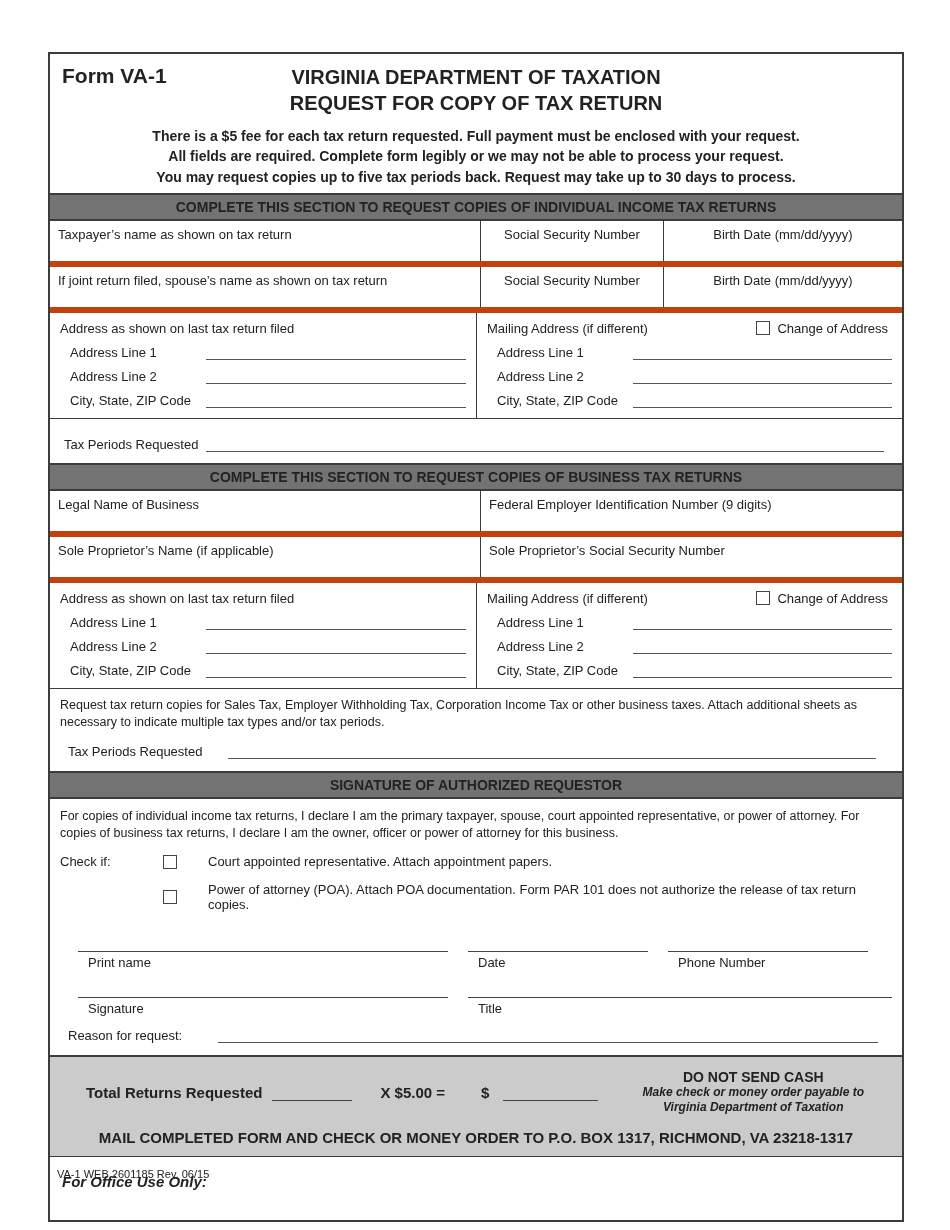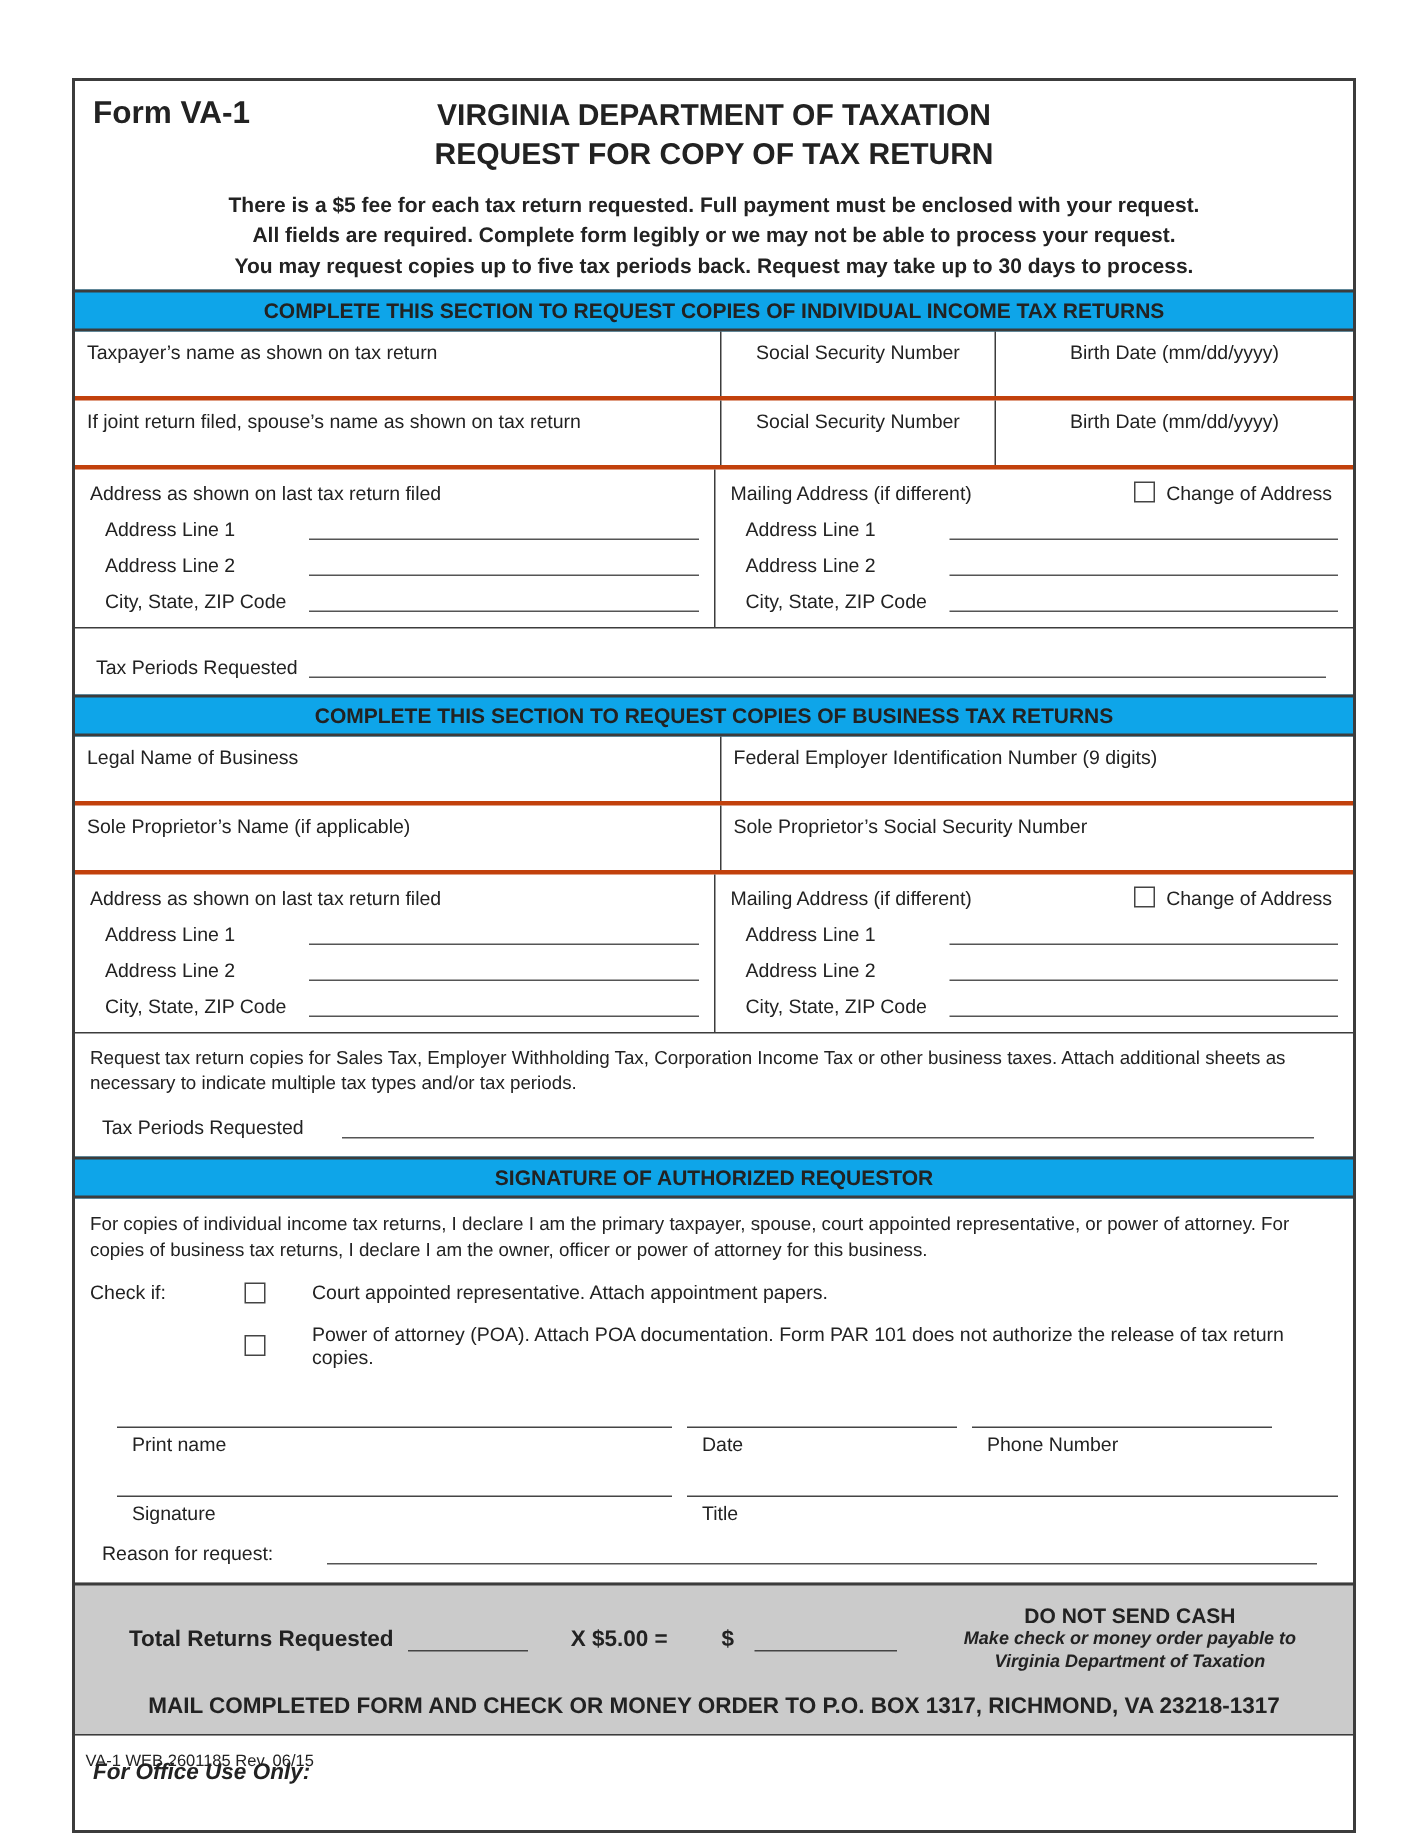--- a/index.html
+++ b/index.html
@@ -15,26 +15,26 @@
   }
 
   
   .header { position: relative; padding: 10px 10px 6px 10px; }
   .form-number { position: absolute; left: 12px; top: 10px; font-size: 21px; font-weight: bold; }
   .title { text-align: center; font-size: 20px; font-weight: bold; line-height: 1.3; }
   .instructions { margin-top: 10px; text-align: center; font-size: 14px; font-weight: bold; line-height: 1.45; }
 
   
   .section-bar {
-    background: #0ea5e9; border-top: 2px solid #3c3c3c; border-bottom: 2px solid #3c3c3c;
+    background: #737373; border-top: 2px solid #3c3c3c; border-bottom: 2px solid #3c3c3c;
     text-align: center; font-weight: bold; font-size: 14px; padding: 4px 0;
   }
 
   
-  .grid-row { display: flex; border-bottom: 3px solid #c2410c; }
+  .grid-row { display: flex; border-bottom: 6px solid #c2410c; }
   .h46 { height: 46px; }
   .cell { padding: 6px 8px; font-size: 13px; }
   .cell + .cell { border-left: 1px solid #3c3c3c; }
   .c1 { width: 430px; }
   .c2 { width: 183px; text-align: center; }
   .c3 { width: 239px; text-align: center; }
   .bc1 { width: 430px; }
   .bc2 { width: 422px; }
 
   
@@ -59,21 +59,21 @@
   .note { line-height: 1.35; padding-right: 4px; }
   .inline-line { display: flex; align-items: flex-end; margin-top: 13px; padding: 0 16px 0 8px; font-size: 13px; }
   .inline-line .ilabel { width: 160px; flex: 0 0 auto; }
 
   
   .sig-area { padding: 9px 10px 12px 10px; font-size: 12.5px; }
   .declaration { line-height: 1.35; }
   .check-row { display: flex; align-items: center; margin-top: 13px; font-size: 13px; gap: 15px; }
   .checkif { width: 88px; flex: 0 0 auto; }
   .check-row .checkbox { margin-right: 16px; }
-  .sig-grid { display: flex; margin-top: 26px; padding-left: 18px; gap: 10px; }
+  .sig-grid { display: flex; margin-top: 26px; padding-left: 18px; gap: 20px; }
   .sig-grid.row2 { margin-top: 14px; }
   .sig-col .line { border-bottom: 1.5px solid #444; height: 14px; }
   .sig-col .sig-label { font-size: 13px; padding: 3px 0 0 10px; }
   .w370 { width: 370px; }
   .w180 { width: 180px; }
   .w200 { width: 200px; }
   .wflex { flex: 1; }
   .reason-row { display: flex; align-items: flex-end; margin-top: 12px; padding: 0 14px 0 8px; font-size: 13px; }
   .reason-row .rlabel { width: 150px; flex: 0 0 auto; }
 

